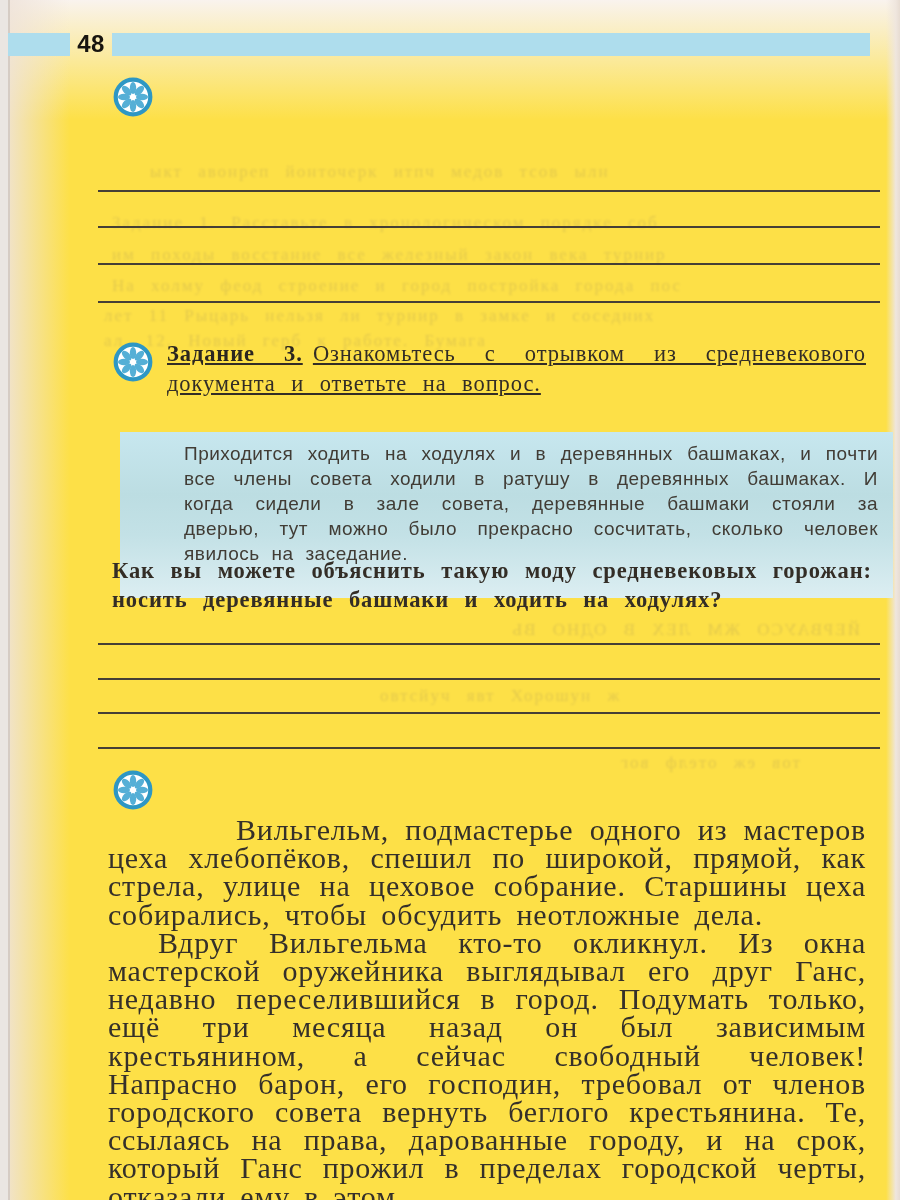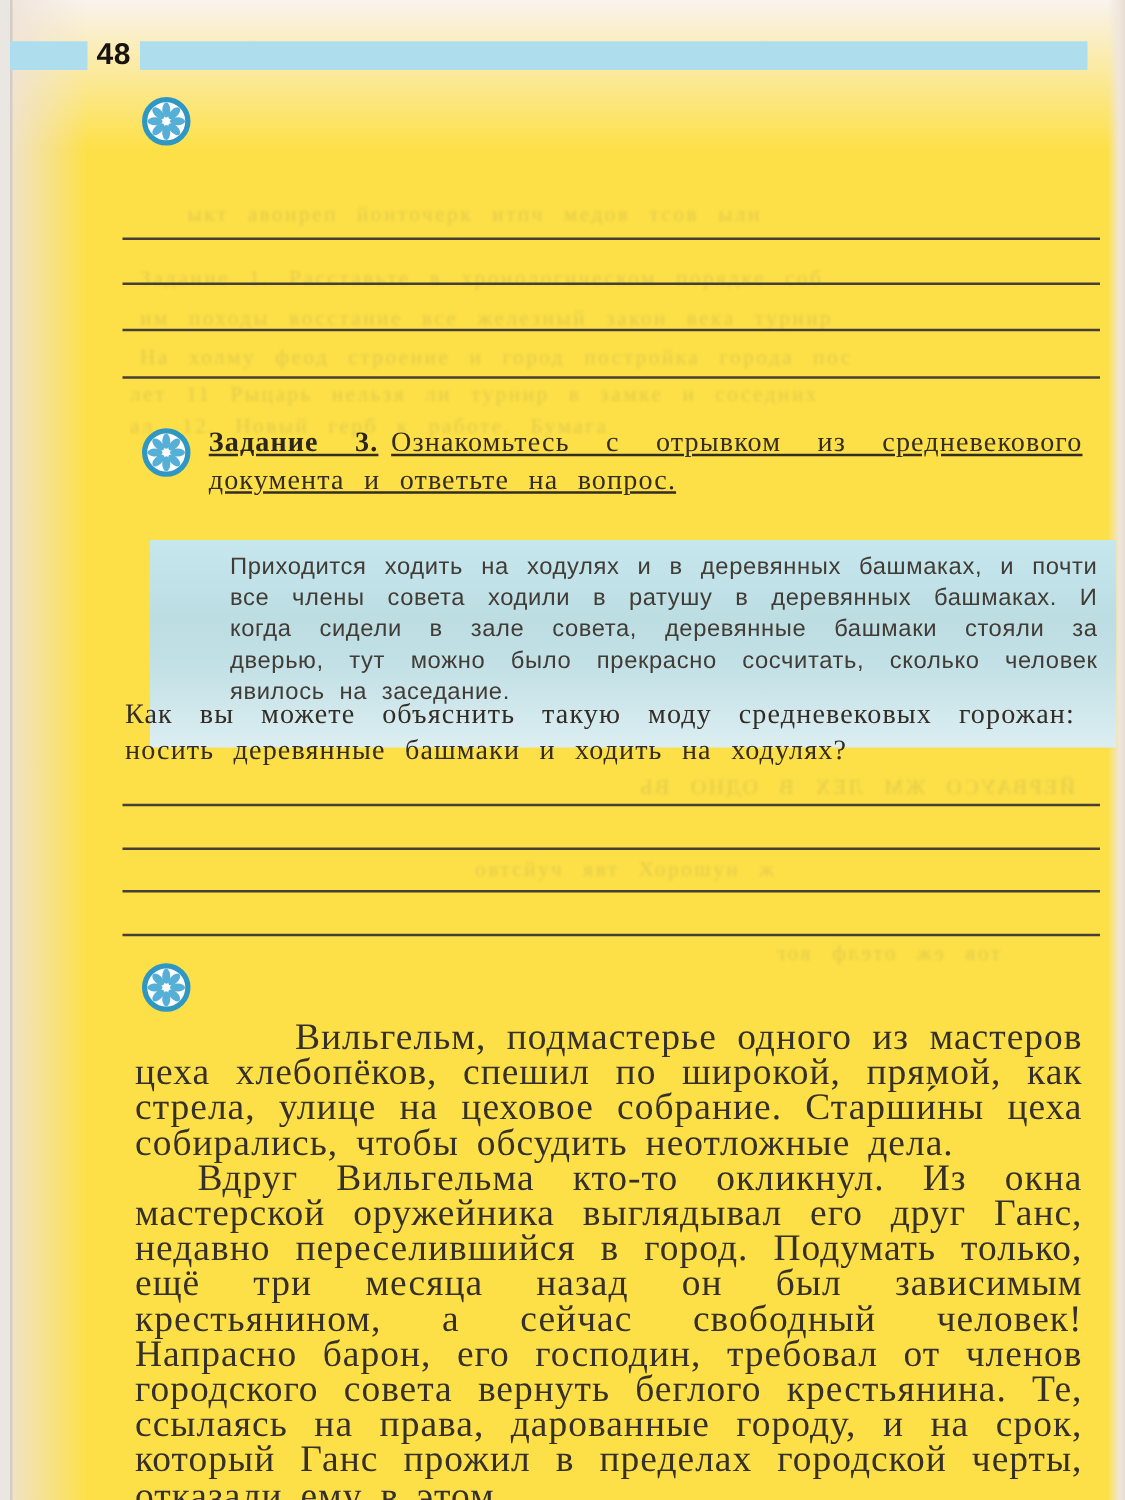--- a/index.html
+++ b/index.html
@@ -34,22 +34,22 @@
   .thead-3{line-height:30px;}
   
   .wline{position:absolute;left:98px;width:782px;height:0;border-top:2px solid #453f36;}
   
   .qbox{position:absolute;left:120px;top:402px;width:773px;height:166px;
     background:linear-gradient(180deg,#c7e7ef 0%,#bcdde2 38%,#c3e1e6 62%,#dceef2 100%);margin-top:30px;}
   .qtext{position:absolute;left:64px;top:9px;width:694px;text-align:justify;
     font-family:"Liberation Sans","DejaVu Sans",sans-serif;
     font-size:19px;line-height:25px;letter-spacing:.5px;word-spacing:6px;color:#413c35;}
   
-  .question{position:absolute;left:100px;top:557px;width:760px;text-align:justify;
-    font-size:22.5px;line-height:28.5px;letter-spacing:.9px;word-spacing:9px;color:#332d26;}
+  .question{position:absolute;left:112px;top:557px;width:760px;text-align:justify;
+    font-size:22.5px;line-height:28.5px;letter-spacing:.9px;word-spacing:9px;color:#332d26;font-weight:bold;}
   .story{position:absolute;left:108px;top:816px;width:758px;text-align:justify;
     font-size:30px;line-height:28.2px;letter-spacing:.8px;word-spacing:6px;color:#35302a;}
   .story p{margin:0;}
   .story p.p1{text-indent:128px;}
   .story p.p2{text-indent:50px;}
   
   .bleed{position:absolute;white-space:nowrap;overflow:hidden;color:#7c6e5b;opacity:.20;
     filter:blur(1.2px);font-size:17px;letter-spacing:2px;word-spacing:9px;}
   .bleed.flip{transform:scaleX(-1);}
 </style>

